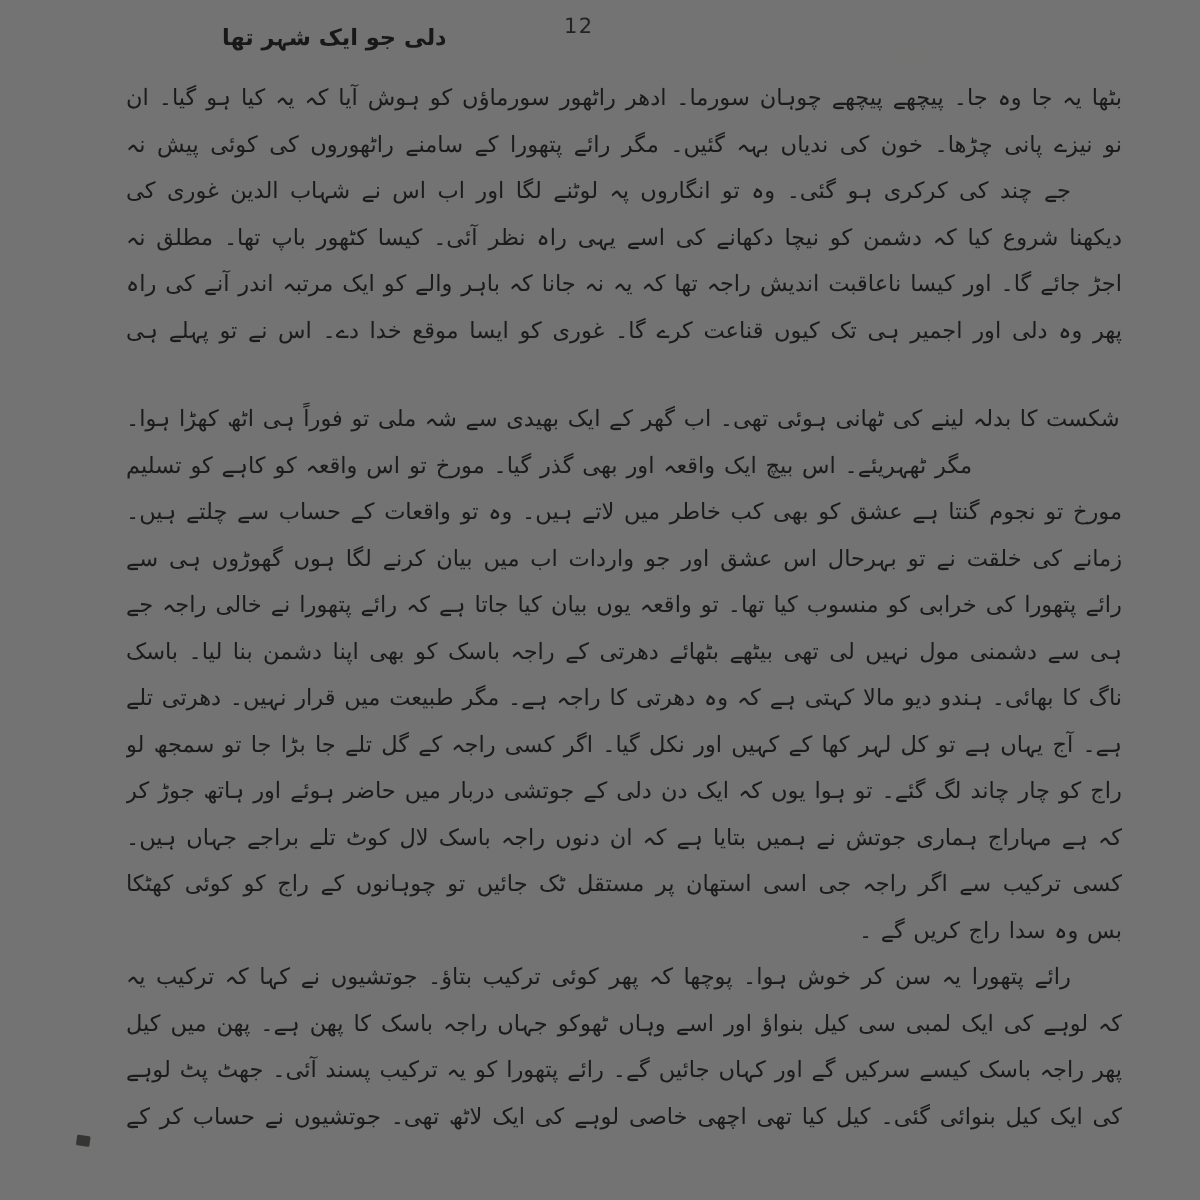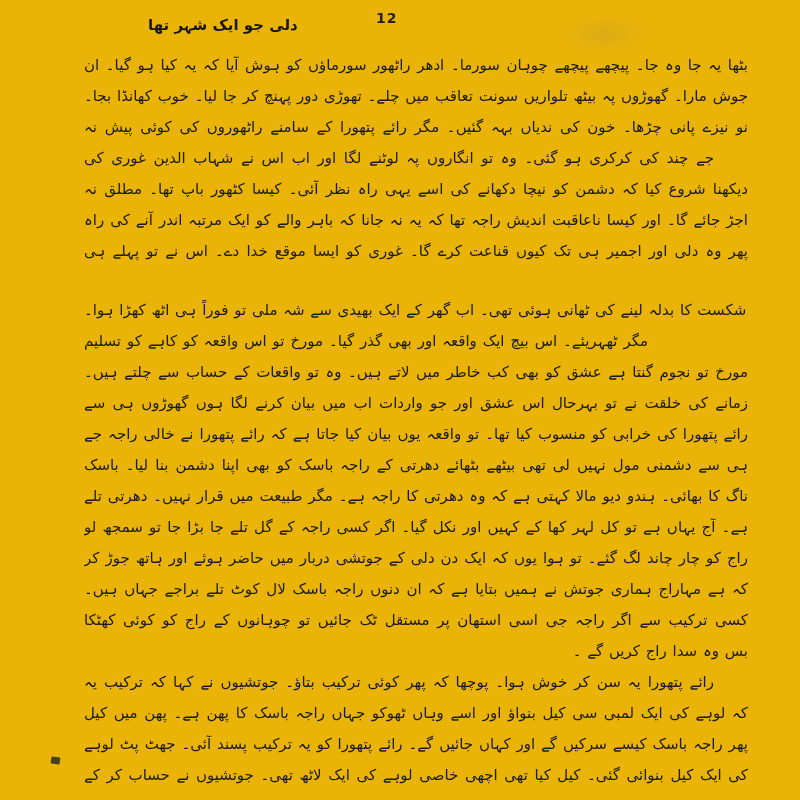--- a/index.html
+++ b/index.html
@@ -3,33 +3,33 @@
 <meta charset="utf-8">
 <style>
   html,body{margin:0;padding:0;}
   body{
     width:800px;height:800px;overflow:hidden;
     background:#e9e9e7;
     font-family:"DejaVu Sans", sans-serif;
   }
   #page{
     position:relative;width:800px;height:800px;
-    background:#eab308;
+    background:#737373;
     color:#1b1b1b;
   }
   
   #running-title{
     position:absolute;top:16px;left:148px;
     direction:rtl;
     font-size:15px;font-weight:bold;
     color:#181818;
   }
   #page-number{
     position:absolute;top:10px;left:376px;
-    font-size:14px;font-weight:bold;letter-spacing:1px;
+    font-size:14px;font-weight:normal;letter-spacing:1px;
     color:#222;
   }
   
   #body-text{
     position:absolute;top:50px;left:84px;right:52px;
     direction:rtl;
   }
   .line{
     height:31px;line-height:31px;overflow:hidden;
     font-size:15px;color:#1b1b1b;
@@ -59,21 +59,20 @@
 <div id="page">
 
   <div id="running-title">دلی جو ایک شہر تھا</div>
 
   <div id="page-number">12</div>
 
   <div class="smudge-top-right"></div>
 
   <div id="body-text" dir="rtl">
       <div class="line justify">بٹھا یہ جا وہ جا۔ پیچھے پیچھے چوہان سورما۔ ادھر راٹھور سورماؤں کو ہوش آیا کہ یہ کیا ہو گیا۔ ان کی غیرت نے</div>
-      <div class="line justify">جوش مارا۔ گھوڑوں پہ بیٹھ تلواریں سونت تعاقب میں چلے۔ تھوڑی دور پہنچ کر جا لیا۔ خوب کھانڈا بجا۔</div>
       <div class="line justify">نو نیزے پانی چڑھا۔ خون کی ندیاں بہہ گئیں۔ مگر رائے پتھورا کے سامنے راٹھوروں کی کوئی پیش نہ گئی۔</div>
       <div class="line para-start">جے چند کی کرکری ہو گئی۔ وہ تو انگاروں پہ لوٹنے لگا اور اب اس نے شہاب الدین غوری کی طرف</div>
       <div class="line justify">دیکھنا شروع کیا کہ دشمن کو نیچا دکھانے کی اسے یہی راہ نظر آئی۔ کیسا کٹھور باپ تھا۔ مطلق نہ سوچا کہ بیٹی کا گھر</div>
       <div class="line justify">اجڑ جائے گا۔ اور کیسا ناعاقبت اندیش راجہ تھا کہ یہ نہ جانا کہ باہر والے کو ایک مرتبہ اندر آنے کی راہ مل گئی تو</div>
       <div class="line justify">پھر وہ دلی اور اجمیر ہی تک کیوں قناعت کرے گا۔ غوری کو ایسا موقع خدا دے۔ اس نے تو پہلے ہی اپنی</div>
       <div class="line end-left">شکست کا بدلہ لینے کی ٹھانی ہوئی تھی۔ اب گھر کے ایک بھیدی سے شہ ملی تو فوراً ہی اٹھ کھڑا ہوا۔</div>
       <div class="line para-start-deep">مگر ٹھہریئے۔ اس بیچ ایک واقعہ اور بھی گذر گیا۔ مورخ تو اس واقعہ کو کاہے کو تسلیم کریں گے۔ خیر</div>
       <div class="line justify">مورخ تو نجوم گنتا ہے عشق کو بھی کب خاطر میں لاتے ہیں۔ وہ تو واقعات کے حساب سے چلتے ہیں۔ مگر اس</div>
       <div class="line justify">زمانے کی خلقت نے تو بہرحال اس عشق اور جو واردات اب میں بیان کرنے لگا ہوں گھوڑوں ہی سے</div>
       <div class="line justify">رائے پتھورا کی خرابی کو منسوب کیا تھا۔ تو واقعہ یوں بیان کیا جاتا ہے کہ رائے پتھورا نے خالی راجہ جے چند</div>

